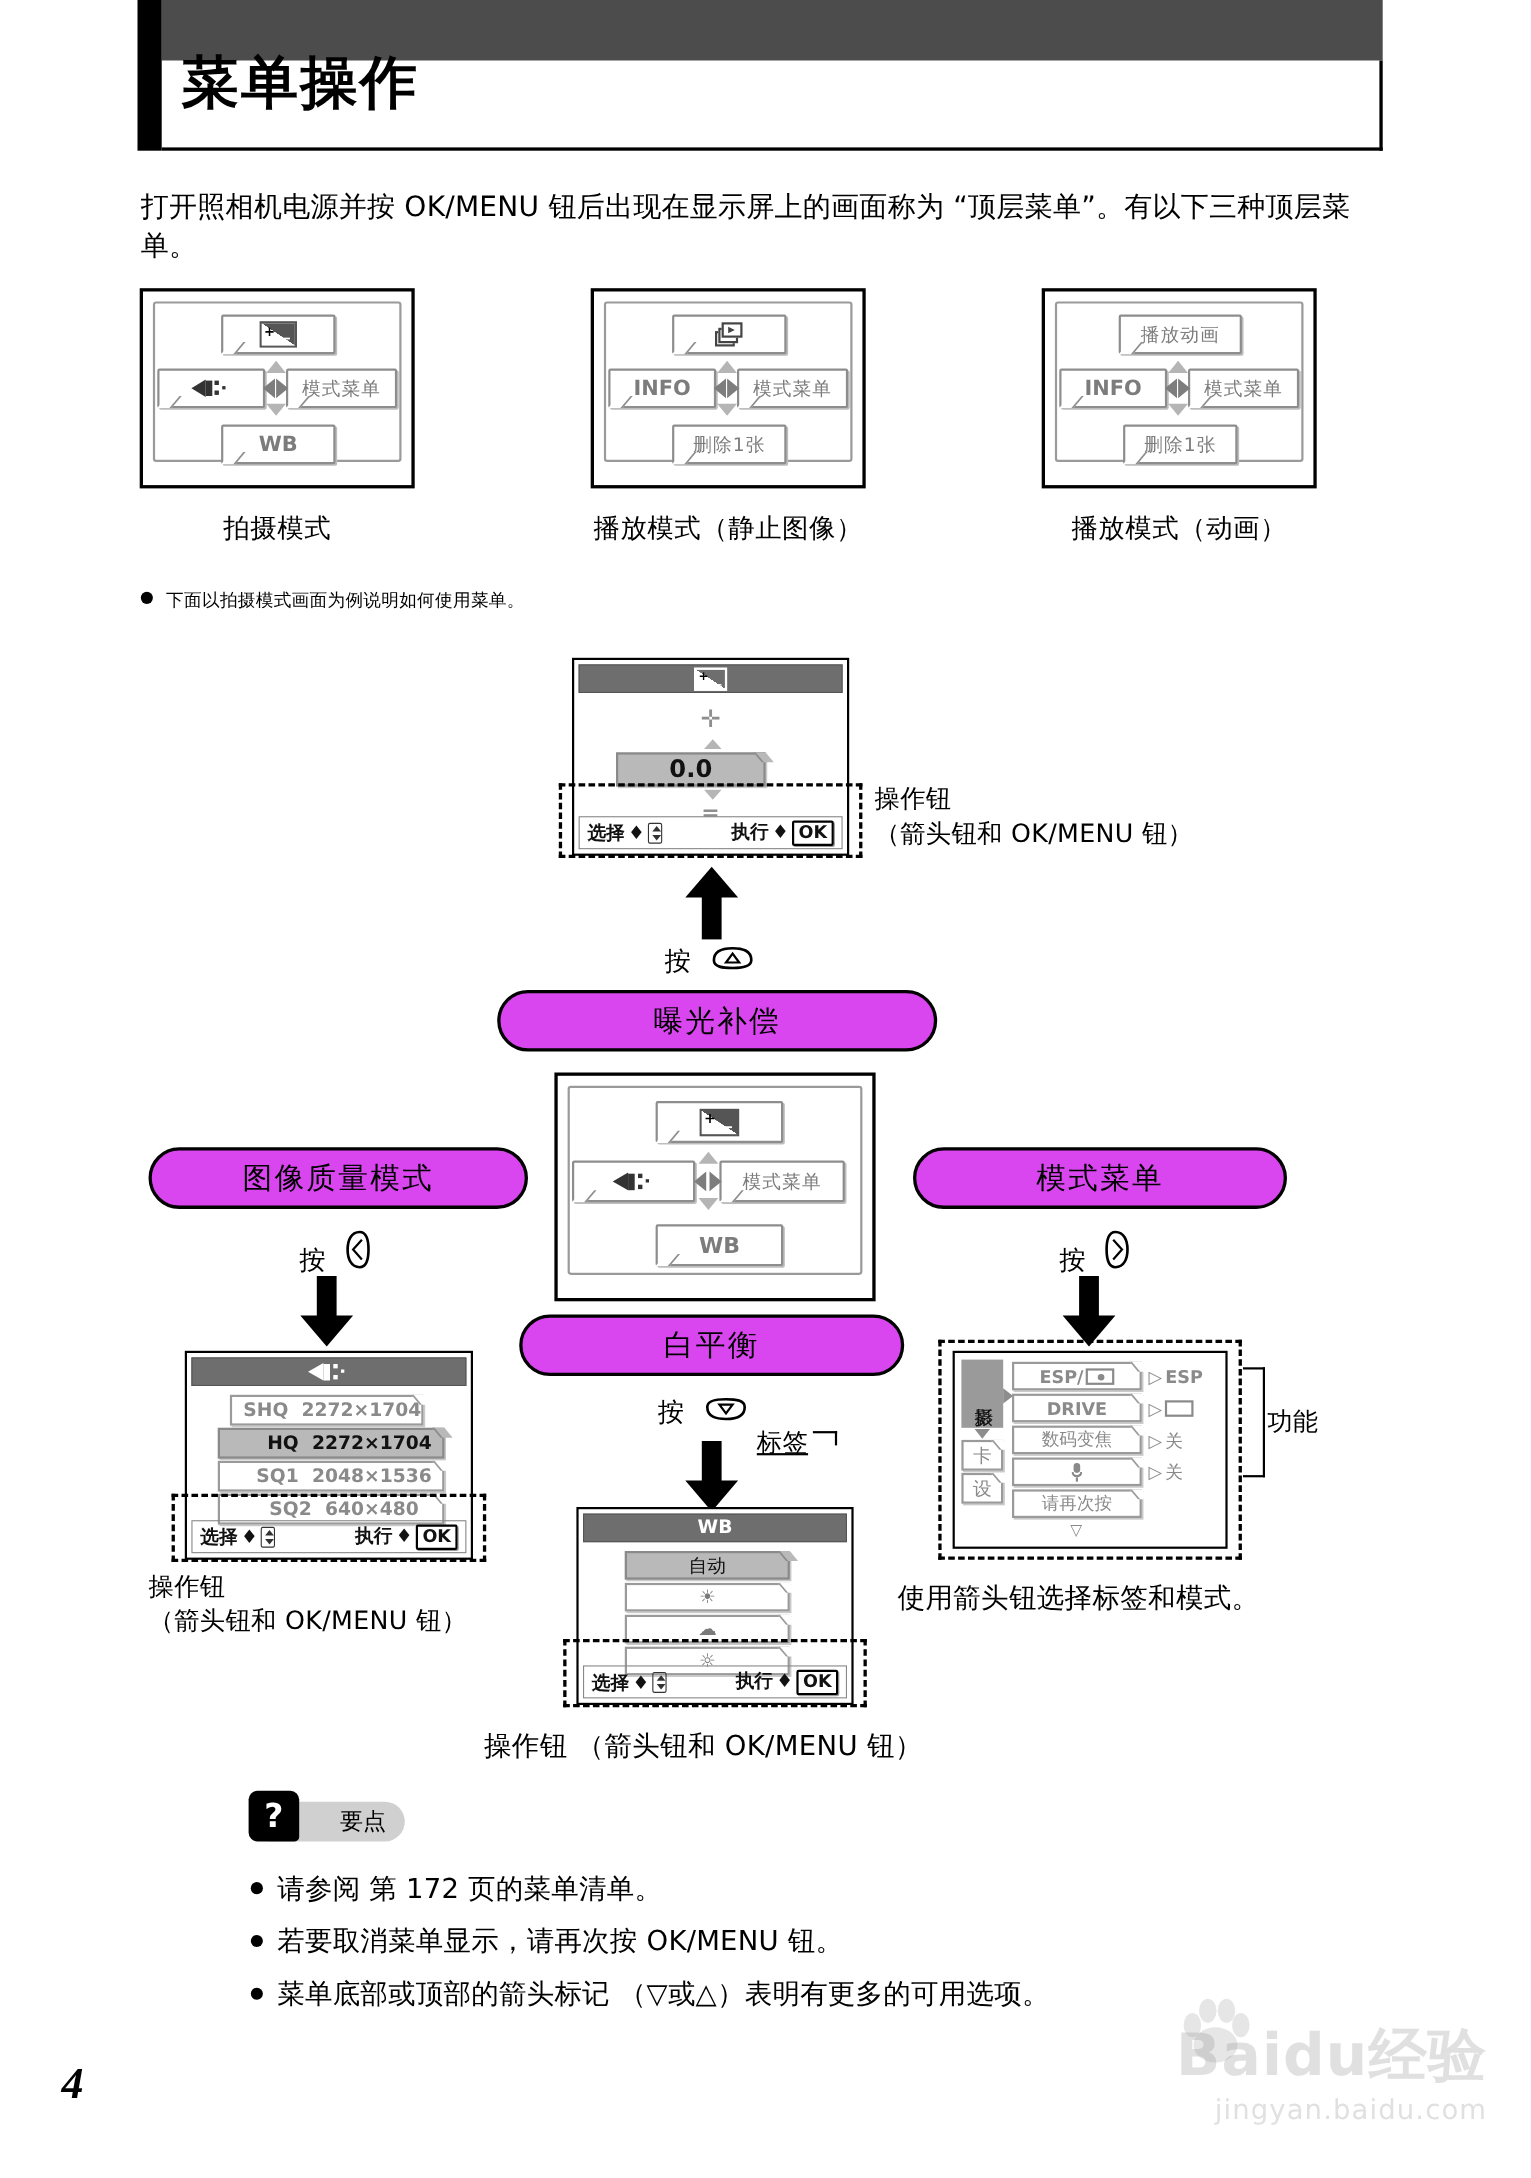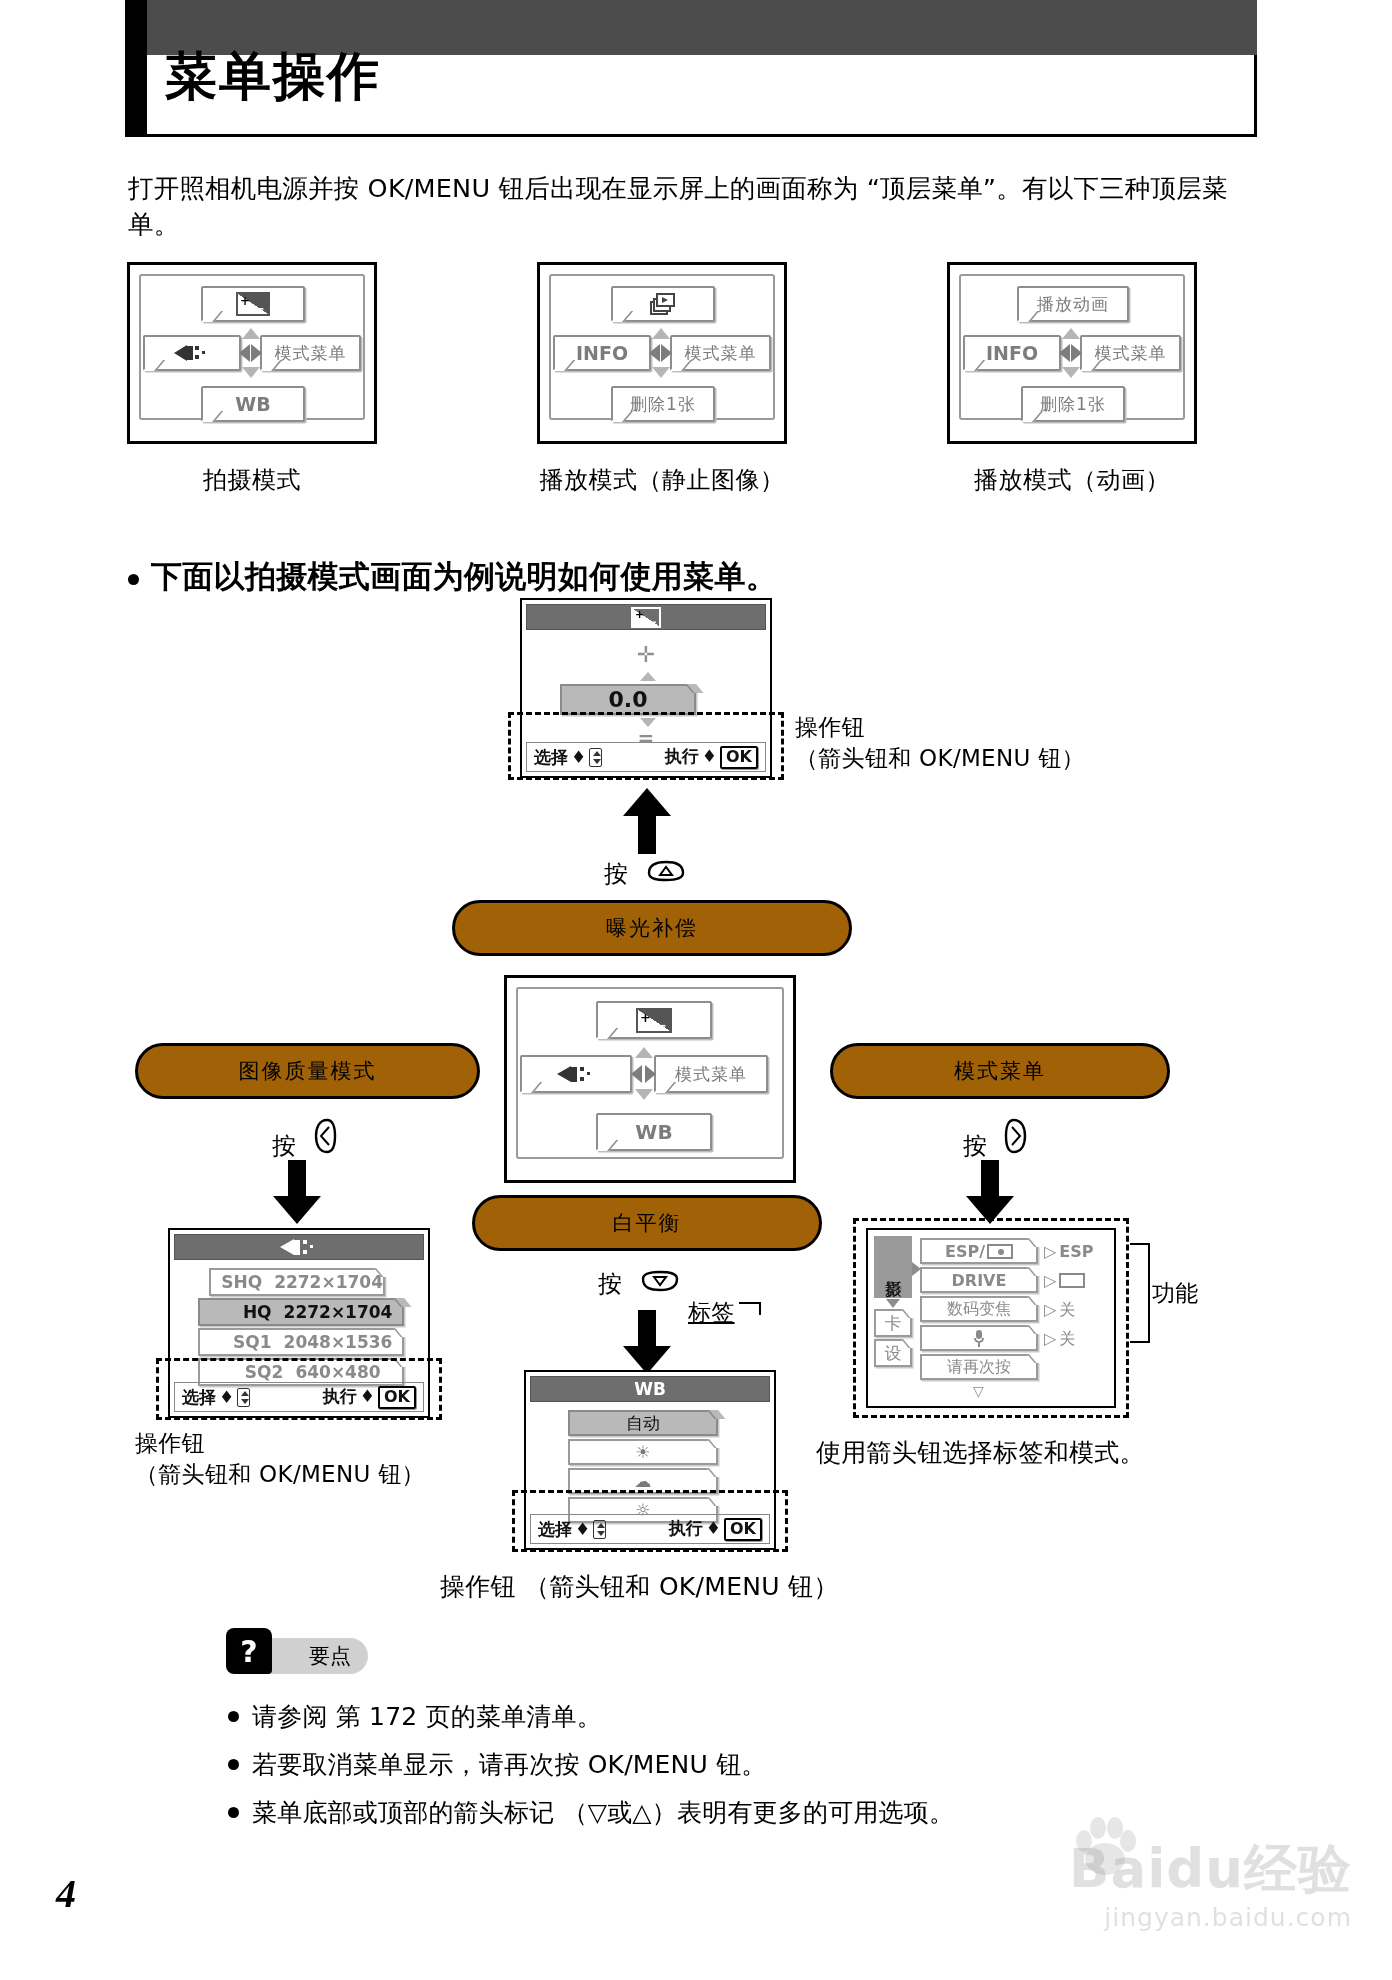--- a/index.html
+++ b/index.html
@@ -88,22 +88,22 @@
   .dpad-rt { border-top: 9px solid transparent; border-bottom: 9px solid transparent; border-left: 11px solid #7d7d7d; }
 
   .scr-caption {
     position: absolute;
     font-size: 24px; text-align: center;
     letter-spacing: 0.5px;
   }
 
   
   .bullet-line {
-    position: absolute; left: 128px; top: 556px;
-    font-size: 31px; letter-spacing: 0.3px; font-weight: bold;
+    position: absolute; left: 128px; top: 536px;
+    font-size: 16px; letter-spacing: 0.3px;
   }
   .bullet-dot {
     display: inline-block; width: 11px; height: 11px; border-radius: 50%;
     background: #000; margin-right: 12px; vertical-align: 2px;
   }
 
   
   .lcd {
     position: absolute;
     border: 2.5px solid #000;
@@ -160,23 +160,23 @@
   .dashed-box {
     position: absolute;
     border: 3px dashed #000;
   }
 
   
   .pill {
     position: absolute;
     border: 3.5px solid #000;
     border-radius: 34px;
-    background: #a16207;
+    background: #d946ef;
     display: flex; align-items: center; justify-content: center;
-    font-size: 21px; letter-spacing: 2px;
+    font-size: 27px; letter-spacing: 2px;
   }
 
   
   .arrow-up, .arrow-down {
     position: absolute; width: 0; height: 0;
   }
   .arrow-stem {
     position: absolute; background: #000;
   }
 

